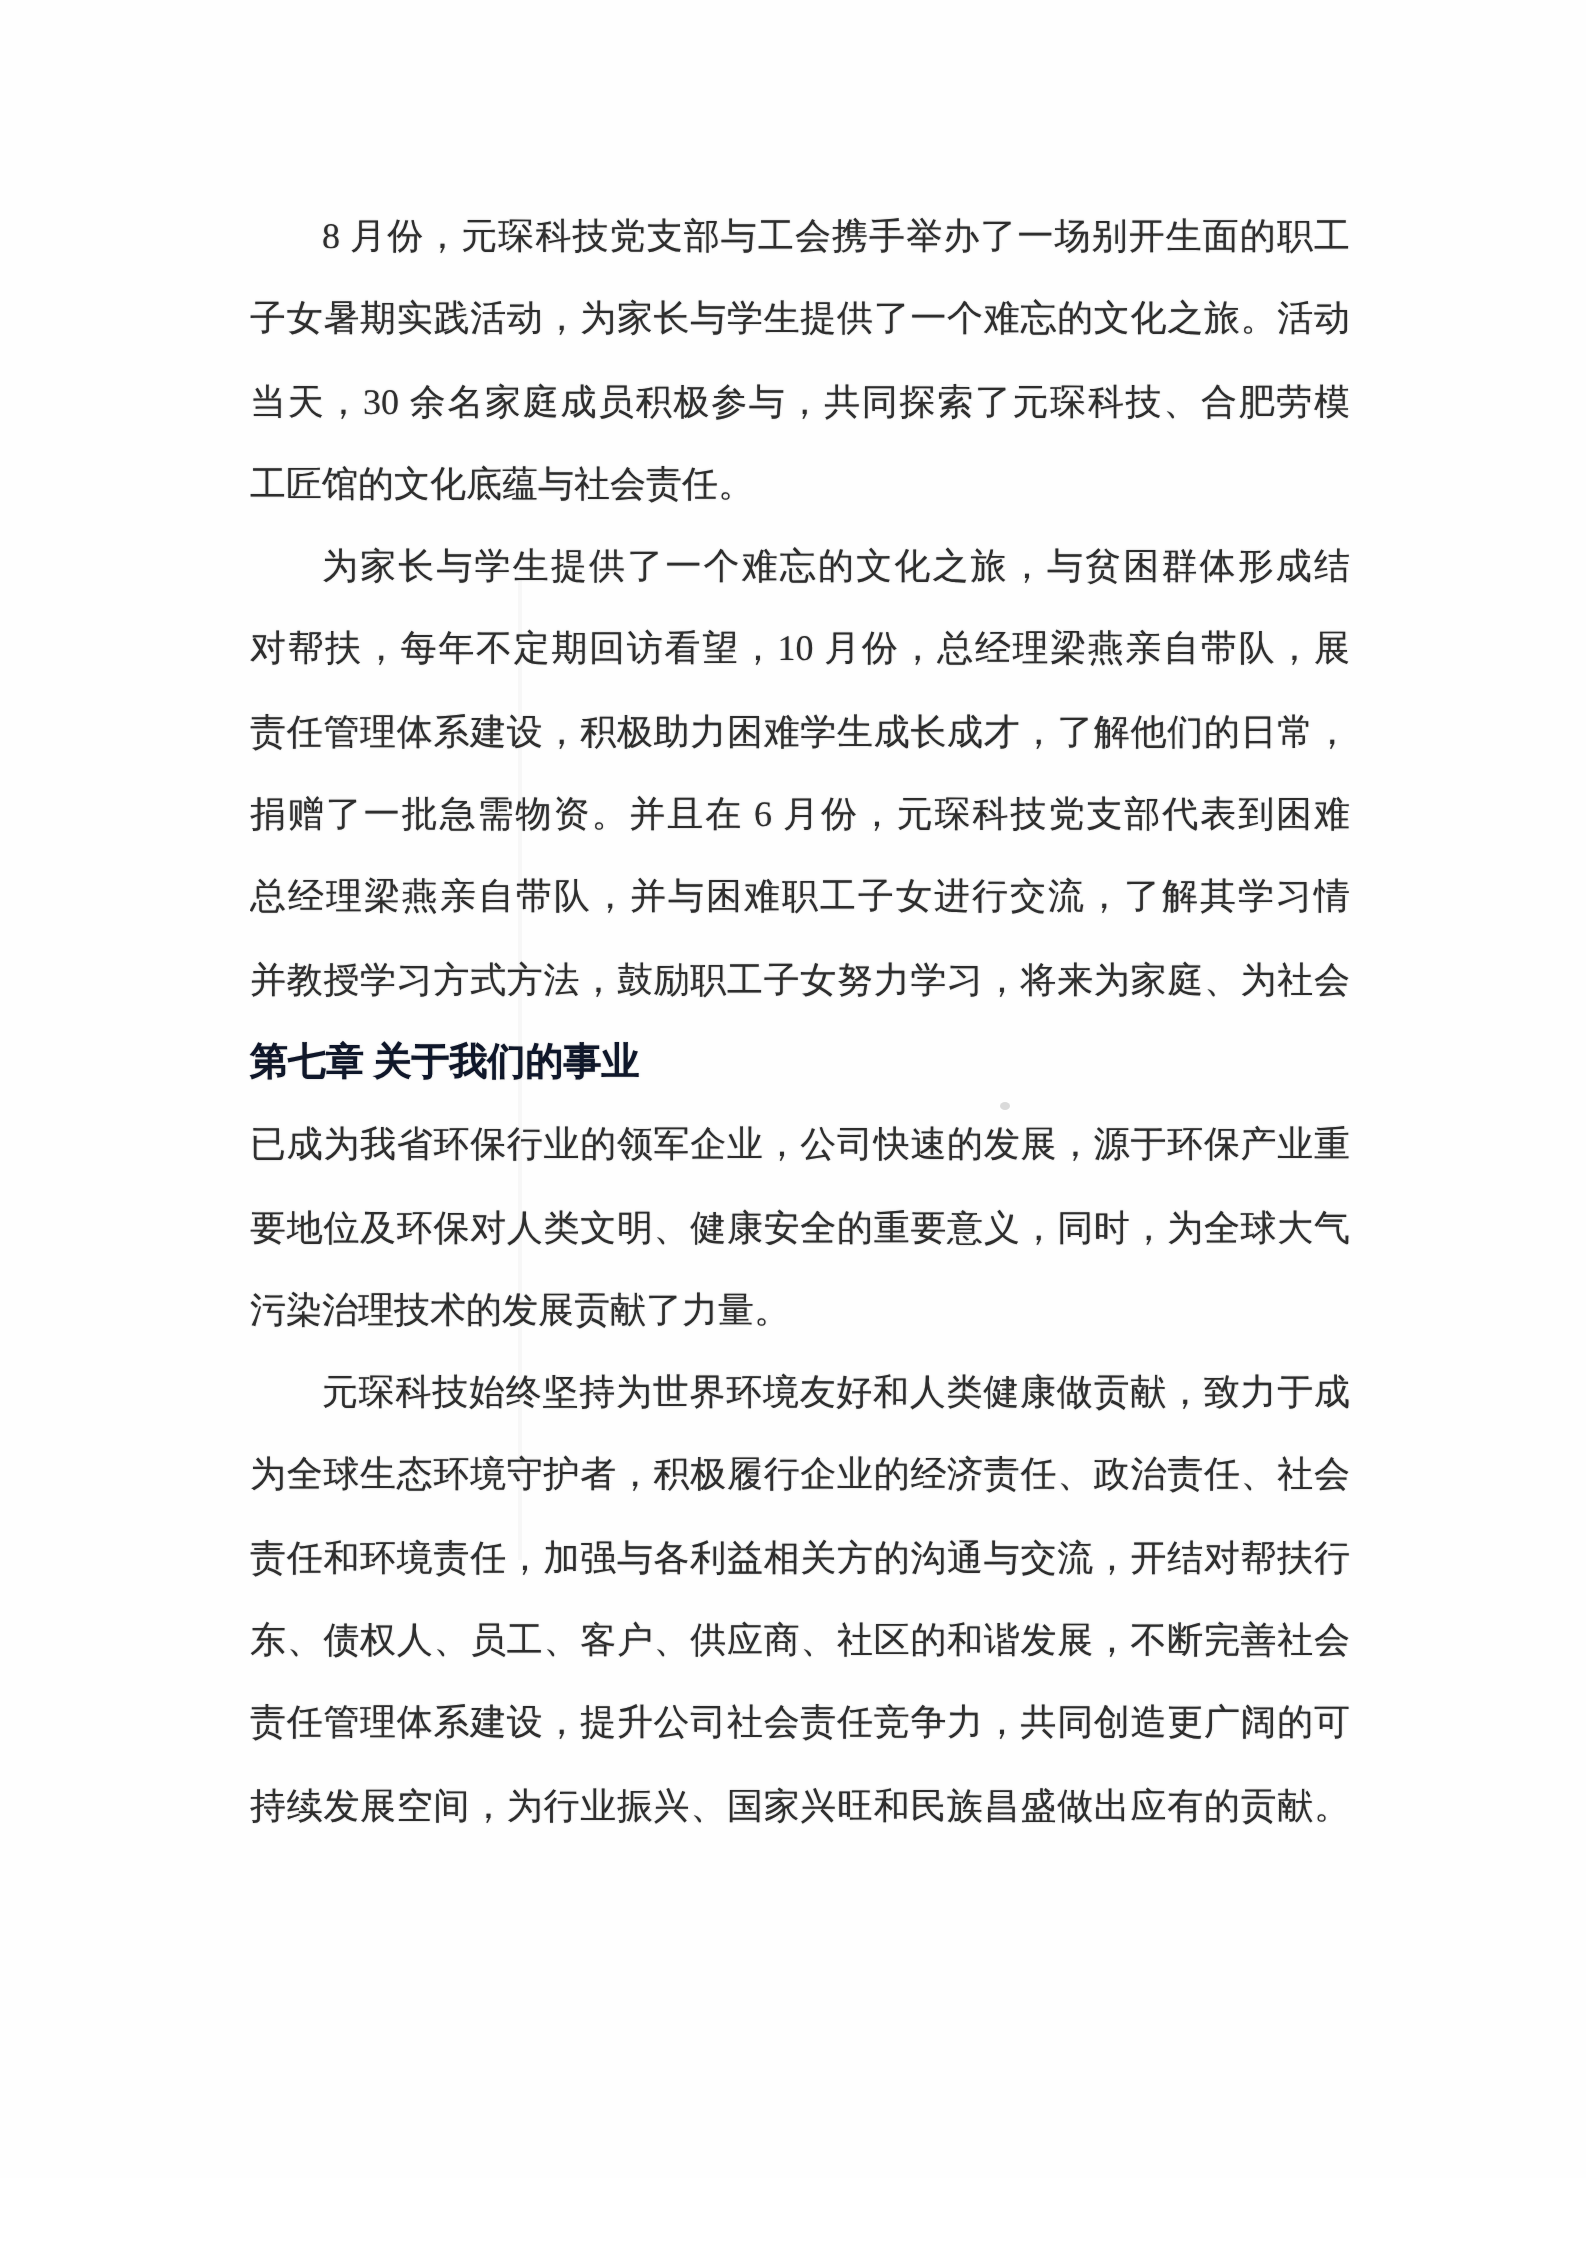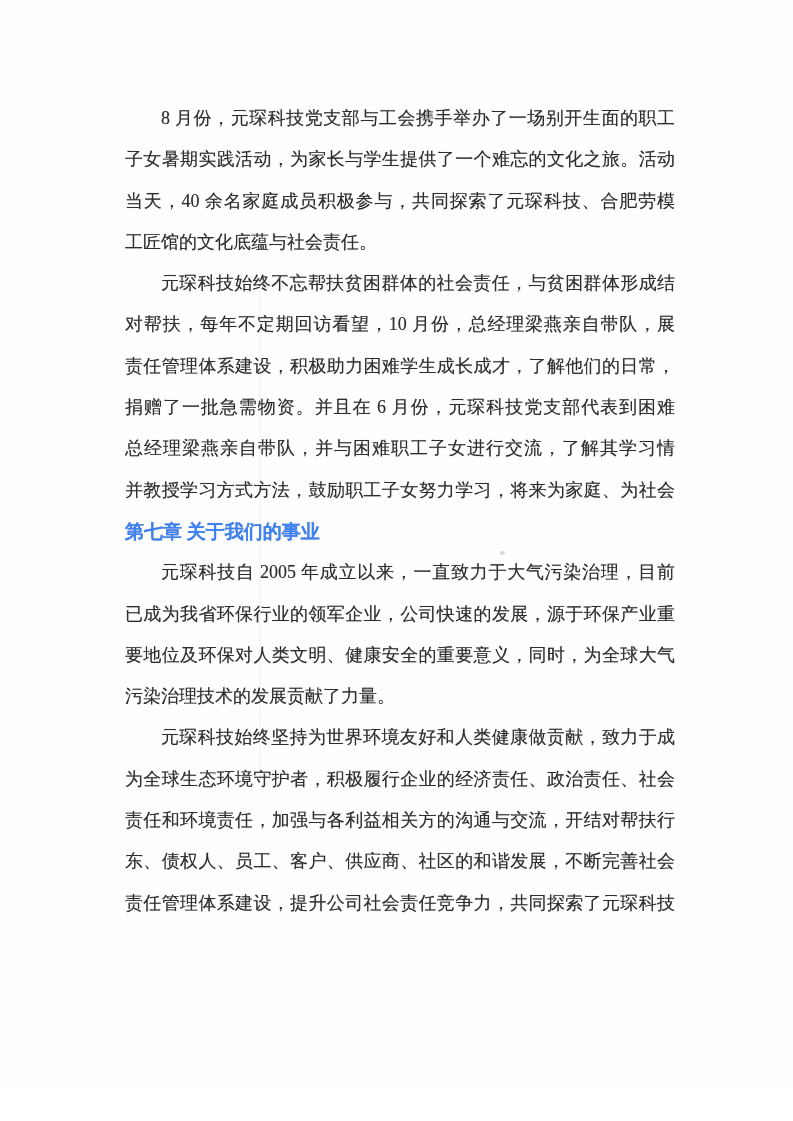--- a/index.html
+++ b/index.html
@@ -36,21 +36,21 @@
   }
   .ln.plast {
     text-align-last: left;
   }
   .heading {
     height: 41.3px;
     line-height: 41.3px;
     font-weight: bold;
     font-size: 19px;
     text-align: left;
-    color: #3b82f6;
+    color: #0f172a;
   }
   .artifact-dot {
     position: absolute;
     left: 500px;
     top: 551px;
     width: 5px;
     height: 4px;
     border-radius: 50%;
     background: rgba(110, 110, 110, 0.25);
   }
@@ -64,40 +64,40 @@
   }
 </style>
 </head>
 <body>
 
 <div class="page">
   <div class="textblock">
 
     <div class="ln first">8 月份，元琛科技党支部与工会携手举办了一场别开生面的职工</div>
     <div class="ln">子女暑期实践活动，为家长与学生提供了一个难忘的文化之旅。活动</div>
-    <div class="ln">当天，40 余名家庭成员积极参与，共同探索了元琛科技、合肥劳模</div>
+    <div class="ln">当天，30 余名家庭成员积极参与，共同探索了元琛科技、合肥劳模</div>
     <div class="ln plast">工匠馆的文化底蕴与社会责任。</div>
 
-    <div class="ln first">元琛科技始终不忘帮扶贫困群体的社会责任，与贫困群体形成结</div>
+    <div class="ln first">为家长与学生提供了一个难忘的文化之旅，与贫困群体形成结</div>
     <div class="ln">对帮扶，每年不定期回访看望，10 月份，总经理梁燕亲自带队，展</div>
     <div class="ln">责任管理体系建设，积极助力困难学生成长成才，了解他们的日常，并</div>
     <div class="ln">捐赠了一批急需物资。并且在 6 月份，元琛科技党支部代表到困难</div>
     <div class="ln">总经理梁燕亲自带队，并与困难职工子女进行交流，了解其学习情况，</div>
     <div class="ln">并教授学习方式方法，鼓励职工子女努力学习，将来为家庭、为社会</div>
 
     <div class="heading">第七章 关于我们的事业</div>
 
-    <div class="ln first">元琛科技自 2005 年成立以来，一直致力于大气污染治理，目前</div>
     <div class="ln">已成为我省环保行业的领军企业，公司快速的发展，源于环保产业重</div>
     <div class="ln">要地位及环保对人类文明、健康安全的重要意义，同时，为全球大气</div>
     <div class="ln plast">污染治理技术的发展贡献了力量。</div>
 
     <div class="ln first">元琛科技始终坚持为世界环境友好和人类健康做贡献，致力于成</div>
     <div class="ln">为全球生态环境守护者，积极履行企业的经济责任、政治责任、社会</div>
     <div class="ln">责任和环境责任，加强与各利益相关方的沟通与交流，开结对帮扶行动</div>
     <div class="ln">东、债权人、员工、客户、供应商、社区的和谐发展，不断完善社会</div>
-    <div class="ln">责任管理体系建设，提升公司社会责任竞争力，共同探索了元琛科技</div>
+    <div class="ln">责任管理体系建设，提升公司社会责任竞争力，共同创造更广阔的可</div>
+    <div class="ln">持续发展空间，为行业振兴、国家兴旺和民族昌盛做出应有的贡献。</div>
 
   </div>
 
   <div class="artifact-dot"></div>
   <div class="artifact-streak"></div>
 </div>
 
 </body></html>

